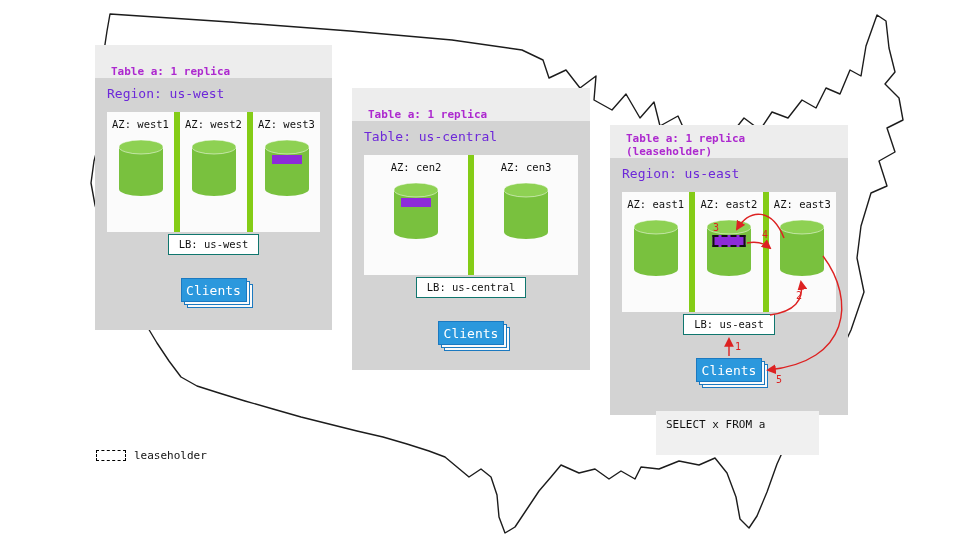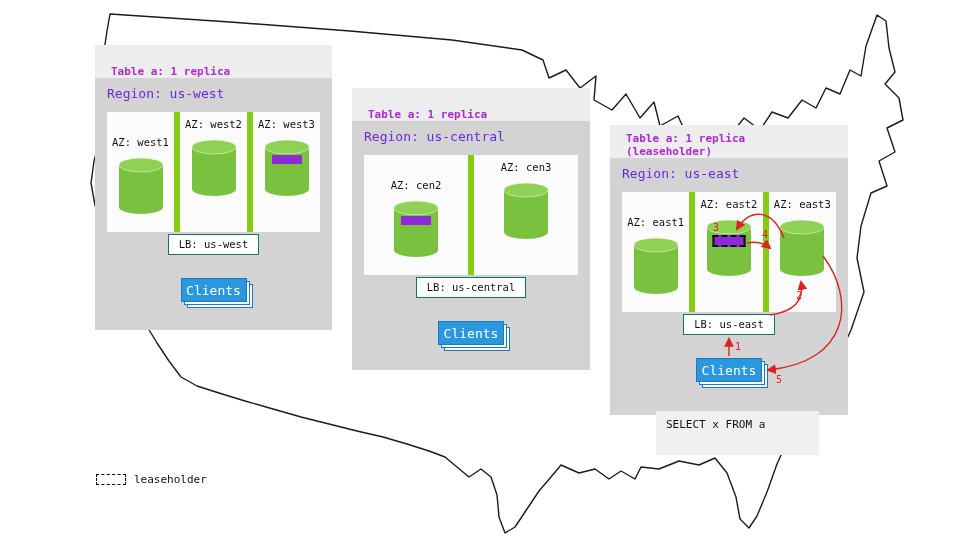--- a/index.html
+++ b/index.html
@@ -18,21 +18,21 @@
   #panel-east    { left:610px; top:125px; width:238px; height:290px; }
 
   .panel-header { height:33px; background:var(--panel-header); display:flex; align-items:flex-end;
                   padding:0 16px; color:var(--purple); font-size:11px; font-weight:bold; }
   .panel-inner  { padding:6px 12px 0 12px; }
   .region-title { font-size:13px; line-height:16px; margin:2px 0 10px 0; color:#6d28d9; }
 
   .az-box { background:#fbfbfb; display:flex; height:120px; }
   .az-col { flex:1; display:flex; flex-direction:column; align-items:center;
             padding-top:6px; border-left:6px solid #84cc16; }
-  .az-col:first-child { border-left:none;justify-content:center; }
+  .az-col:first-child { border-left:none; }
   .az-label { font-size:10.5px; line-height:13px; margin-bottom:8px; color:#111; }
 
   .cyl { position:relative; width:46px; height:58px; }
   .replica-bar { position:absolute; left:50%; transform:translateX(-50%); top:16px;
                  width:30px; height:9px; background:var(--replica-purple); }
   .replica-bar.leaseholder { width:33px; height:12px; border:2px dashed #111; }
 
   .lb-box { background:#fff; border:1px solid #0f766e; font-size:10.5px; line-height:13px;
             padding:3px 10px; width:max-content; margin:2px auto 0 auto; color:#111; }
 
@@ -40,21 +40,21 @@
              border:1px solid var(--client-blue-dark); color:#fff; font-size:13px;
              display:flex; align-items:center; justify-content:center;
              box-shadow: 3px 3px 0 -1px #fafafa, 3px 3px 0 0 var(--client-blue-dark),
                          6px 6px 0 -1px #fafafa, 6px 6px 0 0 var(--client-blue-dark); }
 
   
   .sql-box { position:absolute; left:656px; top:411px; width:163px; height:44px; z-index:2;
              background:#f0f0f0; padding:6px 10px; font-size:11px; line-height:15px; color:#111; }
 
   
-  .legend { position:absolute; left:96px; top:473px; z-index:2; display:flex;
+  .legend { position:absolute; left:96px; top:449px; z-index:2; display:flex;
             align-items:center; gap:8px; }
   .legend-swatch { width:30px; height:11px; background:#fff; border:1.5px dashed #000; }
   .legend-label { font-size:11px; color:#111; }
 
   
   svg.arrows { position:absolute; inset:0; z-index:6; pointer-events:none; }
   svg.arrows path.arrow { fill:none; stroke:var(--arrow-red); stroke-width:1.4; }
   svg.arrows marker path { fill:var(--arrow-red); }
   svg.arrows text { fill:var(--arrow-red); font-family:"DejaVu Sans Mono", monospace;
                     font-size:10px; }
@@ -118,21 +118,21 @@
       <div class="lb-box">LB: us-west</div>
       <div class="clients">Clients</div>
     </div>
   </div>
 
   <div class="panel" id="panel-central">
     <div class="panel-header">
       <span>Table a: 1 replica</span>
     </div>
     <div class="panel-inner">
-      <div class="region-title">Region: us-central</div>
+      <div class="region-title">Table: us-central</div>
       <div class="az-box">
         <div class="az-col">
           <div class="az-label">AZ: cen2</div>
           <div class="cyl">
             <svg width="46" height="58" viewBox="0 0 46 58">
                 <path d="M1 8 v42 a22 7 0 0 0 44 0 v-42 z" fill="#79c13e"></path>
                 <ellipse cx="23" cy="8" rx="22" ry="7" fill="#8ed153" stroke="#ffffff" stroke-opacity="0.5"></ellipse>
               </svg>
             <div class="replica-bar"></div>
           </div>

